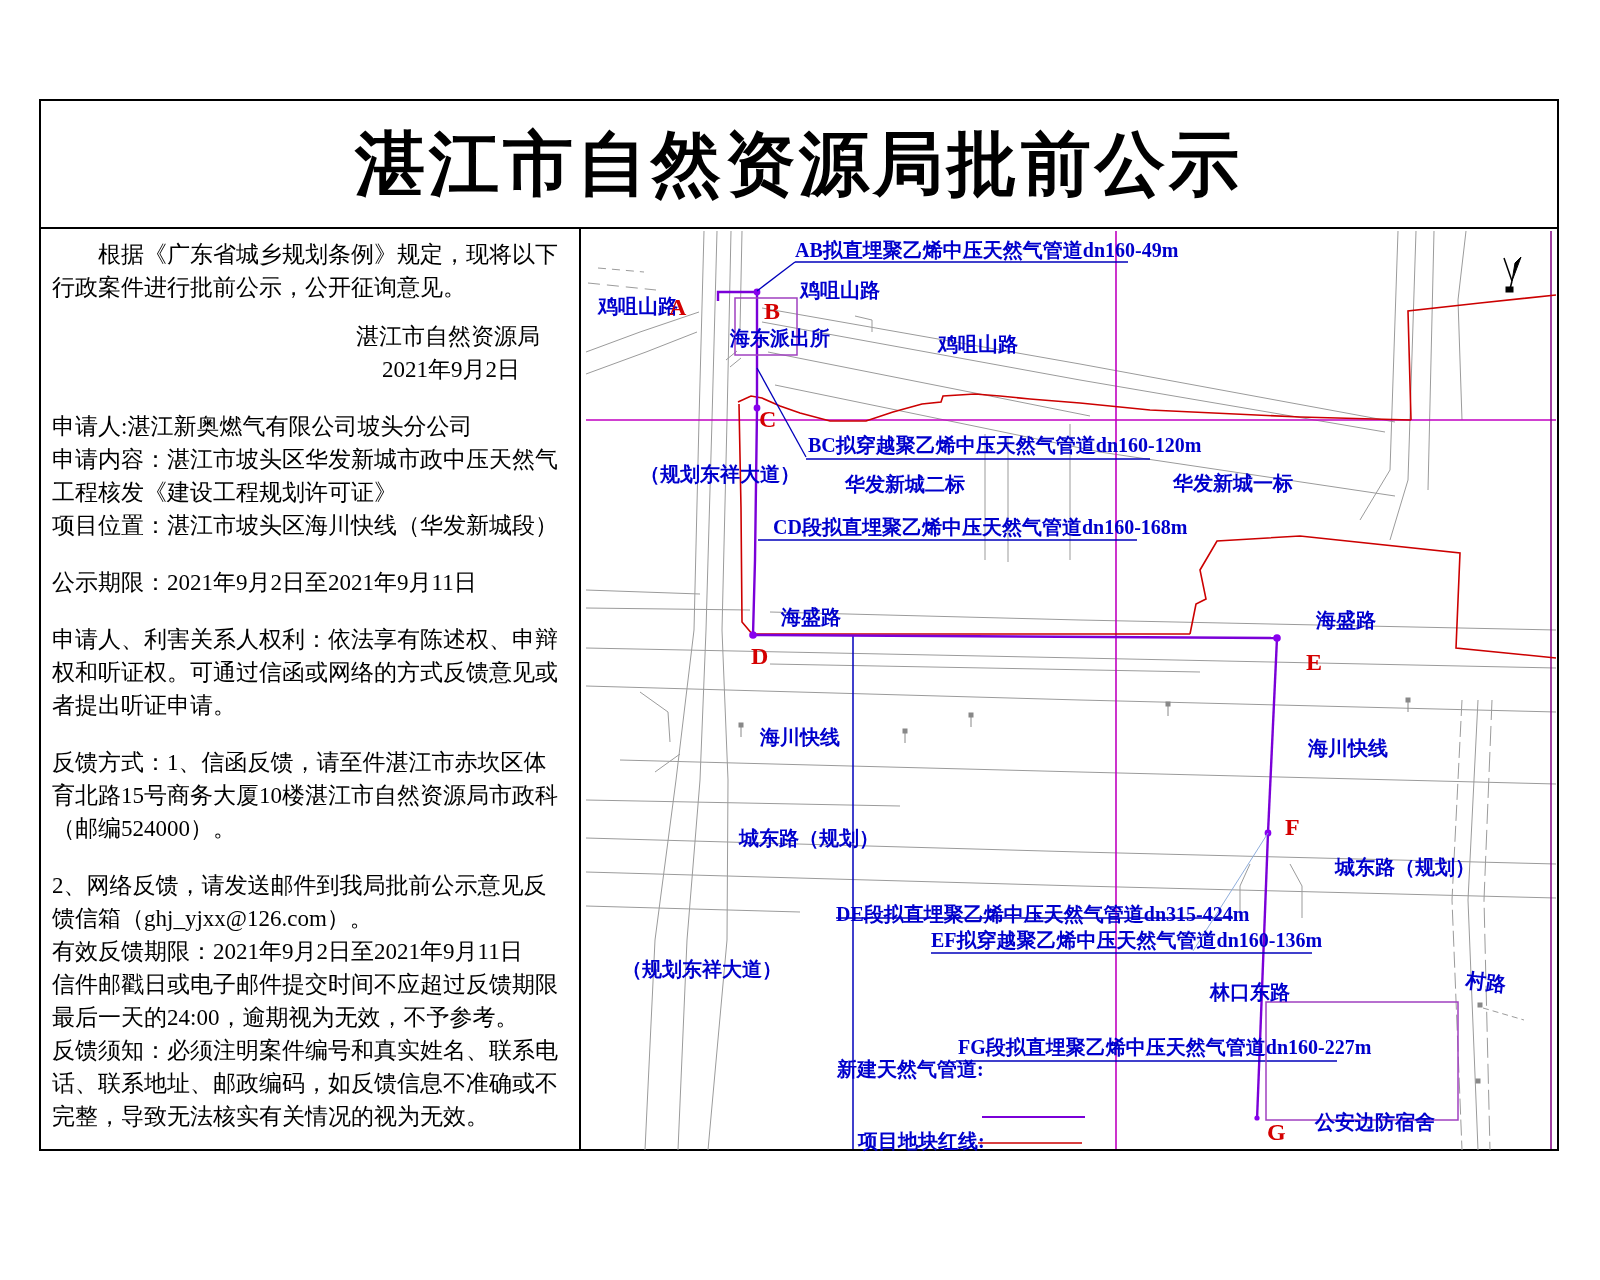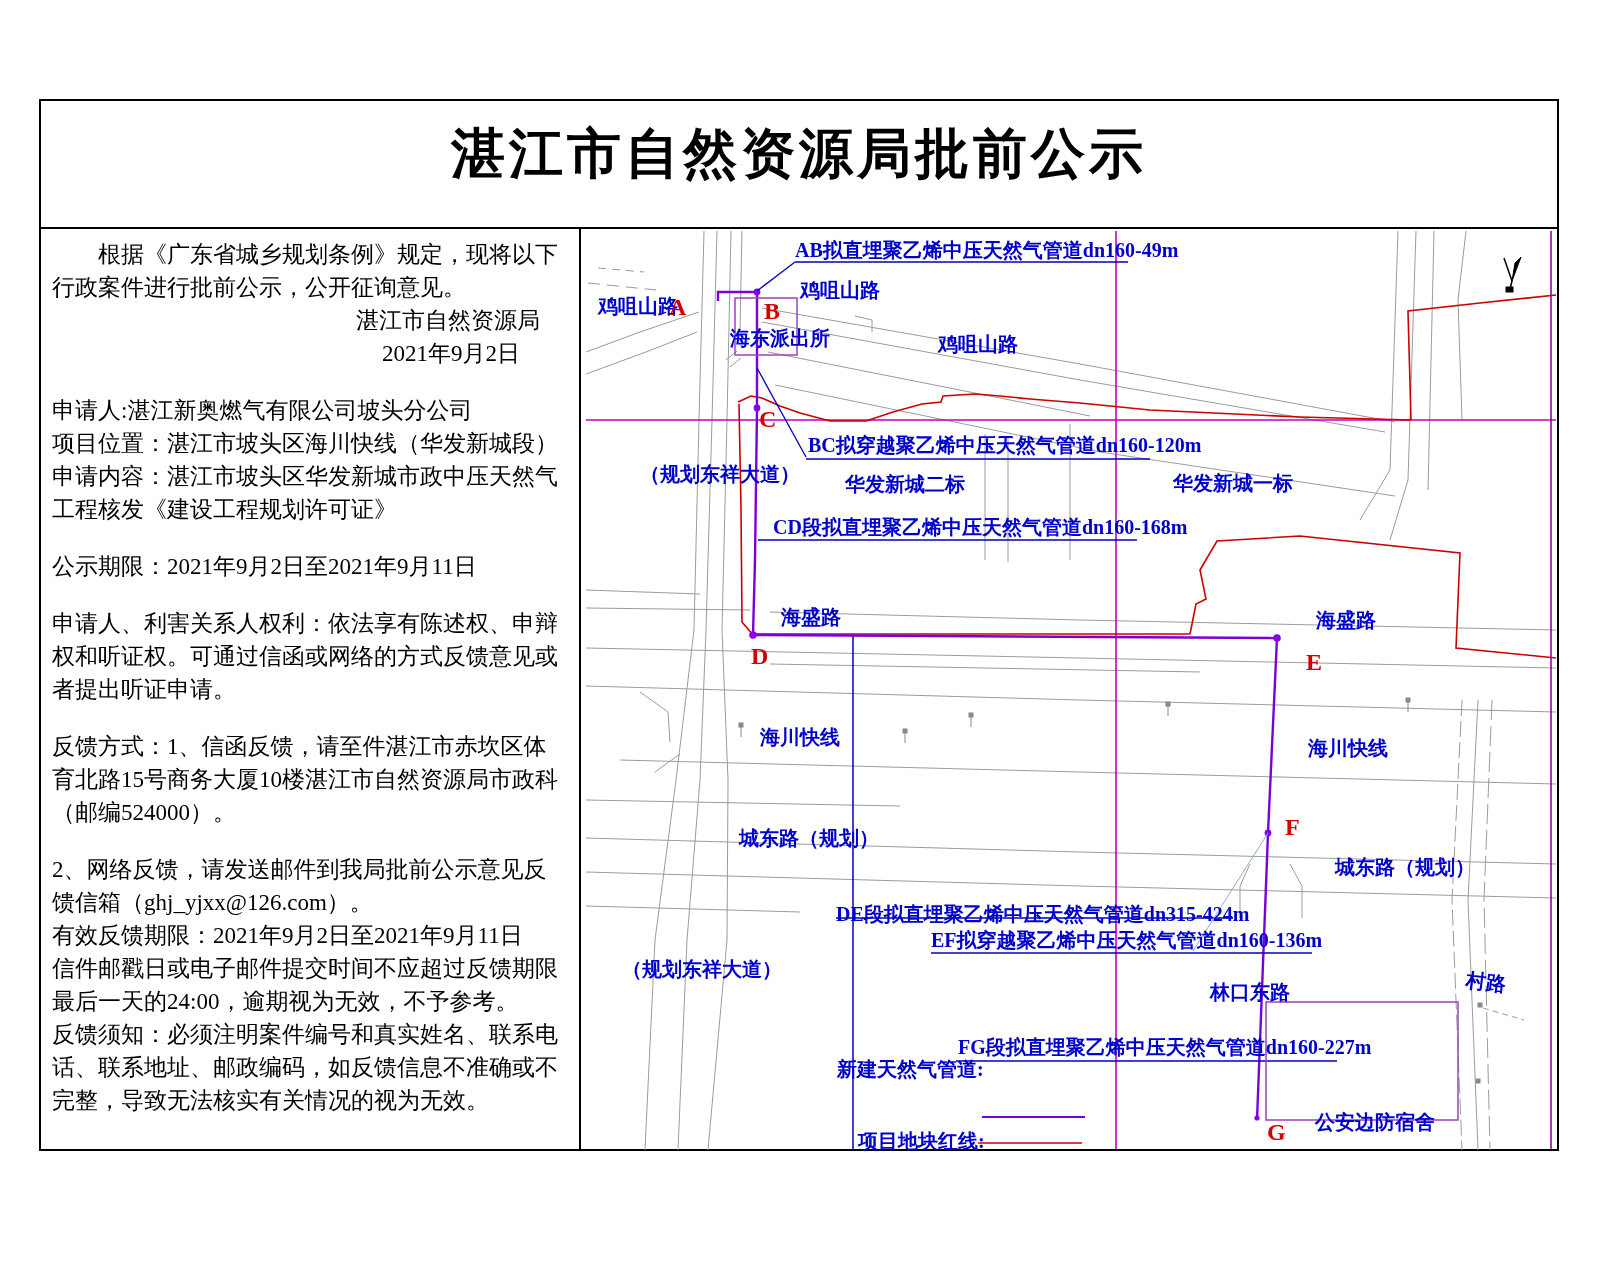--- a/index.html
+++ b/index.html
@@ -1,25 +1,25 @@
 <!DOCTYPE html>
 <html><head>
 <meta charset="utf-8">
 <style>
   html,body{margin:0;padding:0;background:#fff;}
   body{width:1600px;height:1280px;position:relative;overflow:hidden;
        font-family:"Liberation Serif","DejaVu Serif",serif;color:#000;}
   #line-layer{position:absolute;left:0;top:0;width:1600px;height:1280px;}
   #page-title{position:absolute;left:40px;top:118px;width:1518px;text-align:center;
-       font-size:54px;font-weight:bold;letter-spacing:4px;white-space:nowrap;}
+       font-size:70px;font-weight:bold;letter-spacing:4px;white-space:nowrap;}
   #left-panel{position:absolute;left:52px;top:238px;width:516px;font-size:23px;line-height:33px;}
   #left-panel p{margin:0 0 0 0;}
   #left-panel p.gap{margin-top:24px;}
   #left-panel p.indent{text-indent:2em;}
-  #left-panel p.right-org{text-align:right;padding-right:28px;margin-top:0;}
+  #left-panel p.right-org{text-align:right;padding-right:28px;margin-top:16px;}
   #left-panel p.right-date{text-align:right;padding-right:48px;}
   #map-labels{position:absolute;left:0;top:0;width:1600px;height:1004px;pointer-events:none;}
   .map-label{position:absolute;font-weight:bold;font-size:20px;color:#0000CC;white-space:nowrap;}
   .map-label.tilt{transform:rotate(7deg);}
   .marker{position:absolute;font-weight:bold;font-size:24px;color:#D40000;white-space:nowrap;}
 </style>
 </head>
 <body>
 
 <svg id="line-layer" viewBox="0 0 1600 1280">
@@ -148,22 +148,22 @@
   </g>
 </svg>
 
 <div id="page-title">湛江市自然资源局批前公示</div>
 
 <div id="left-panel">
     <p class="indent">根据《广东省城乡规划条例》规定，现将以下行政案件进行批前公示，公开征询意见。</p>
     <p class="right-org">湛江市自然资源局</p>
     <p class="right-date">2021年9月2日</p>
     <p class="gap">申请人:湛江新奥燃气有限公司坡头分公司</p>
+    <p class="normal">申请内容：湛江市坡头区华发新城市政中压天然气工程核发《建设工程规划许可证》</p>
     <p class="normal">项目位置：湛江市坡头区海川快线（华发新城段）</p>
-    <p class="normal">申请内容：湛江市坡头区华发新城市政中压天然气工程核发《建设工程规划许可证》</p>
     <p class="gap">公示期限：2021年9月2日至2021年9月11日</p>
     <p class="gap">申请人、利害关系人权利：依法享有陈述权、申辩权和听证权。可通过信函或网络的方式反馈意见或者提出听证申请。</p>
     <p class="gap">反馈方式：1、信函反馈，请至件湛江市赤坎区体育北路15号商务大厦10楼湛江市自然资源局市政科（邮编524000）。</p>
     <p class="gap">2、网络反馈，请发送邮件到我局批前公示意见反馈信箱（ghj_yjxx@126.com）。</p>
     <p class="normal">有效反馈期限：2021年9月2日至2021年9月11日</p>
     <p class="normal">信件邮戳日或电子邮件提交时间不应超过反馈期限最后一天的24:00，逾期视为无效，不予参考。</p>
     <p class="normal">反馈须知：必须注明案件编号和真实姓名、联系电话、联系地址、邮政编码，如反馈信息不准确或不完整，导致无法核实有关情况的视为无效。</p>
   </div>
 
 <div id="map-labels">

